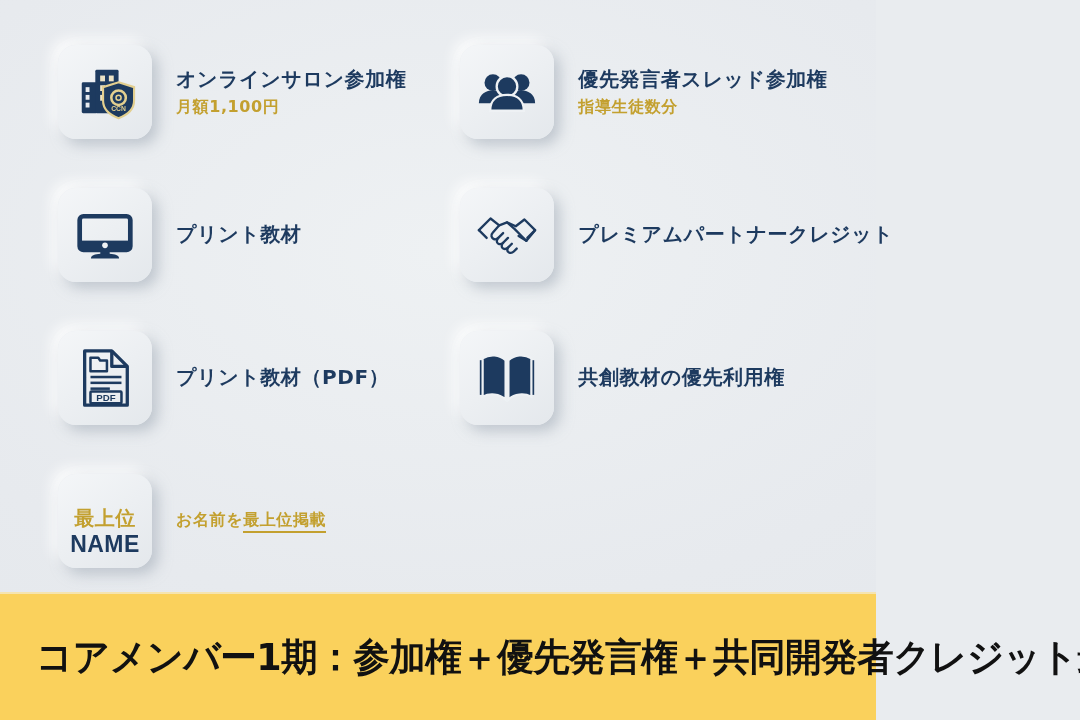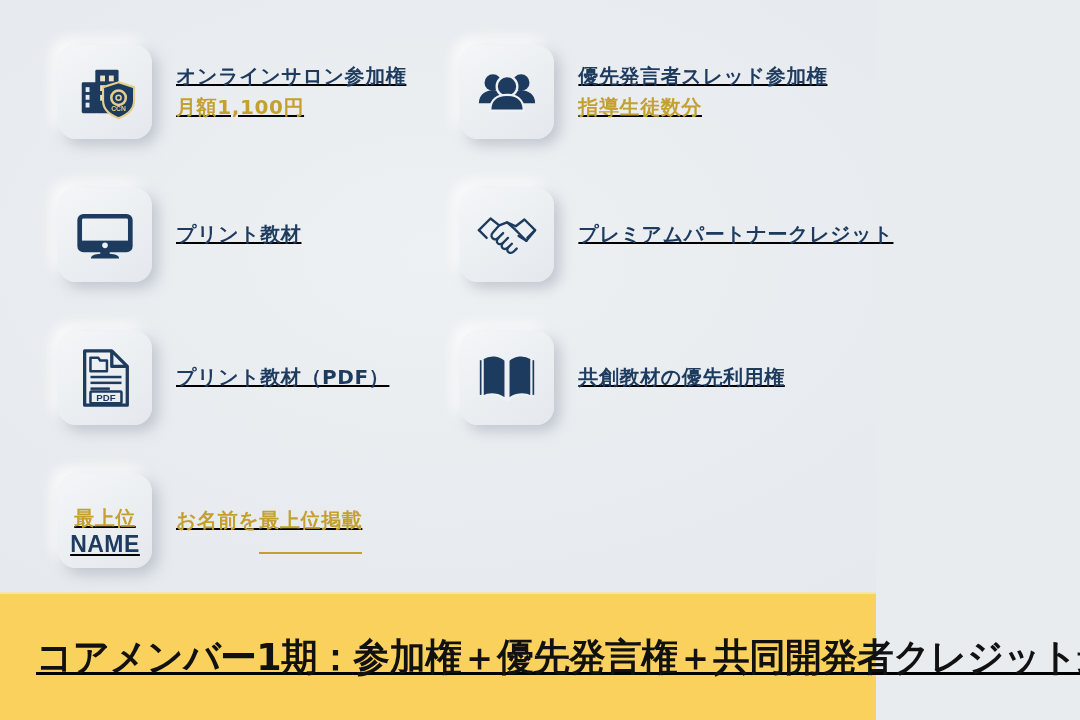--- a/index.html
+++ b/index.html
@@ -16,21 +16,20 @@
   }
 
   
   .page {
     width:876px; height:720px;
     position:relative;
     background:
       radial-gradient(120% 90% at 50% 35%, #eef1f3 0%, #e7eaee 55%, #e3e7eb 100%);
     display:flex;
     flex-direction:column;
-    text-decoration:underline;
   }
 
   
   .grid {
     flex:0 0 592px;
     padding:20px 34px 0 34px;
     display:grid;
     grid-template-columns:1fr 1fr;
     grid-template-rows:repeat(4, 1fr);
     column-gap:30px;
@@ -93,33 +92,33 @@
   }
   .line1 {
     font-size:20px;
     font-weight:700;
     color:#1d3a5f;
     letter-spacing:0.6px;
     white-space:nowrap;
     font-family:"DejaVu Sans","Liberation Sans",sans-serif;
   }
   .line2 {
-    font-size:20px;
+    font-size:16px;
     font-weight:700;
     color:#c3a02f;
     letter-spacing:0.6px;
     white-space:nowrap;
     font-family:"DejaVu Sans","Liberation Sans",sans-serif;
   }
   .line2.underline-tail {
     position:relative;
   }
   .u-mark {
     border-bottom:2.5px solid #c3a02f;
-    padding-bottom:20px;
+    padding-bottom:2px;
   }
 
   
   .banner {
     flex:1 1 auto;
     background:#fad15c;
     display:flex;
     align-items:center;
     justify-content:flex-start;
     padding-left:36px;

